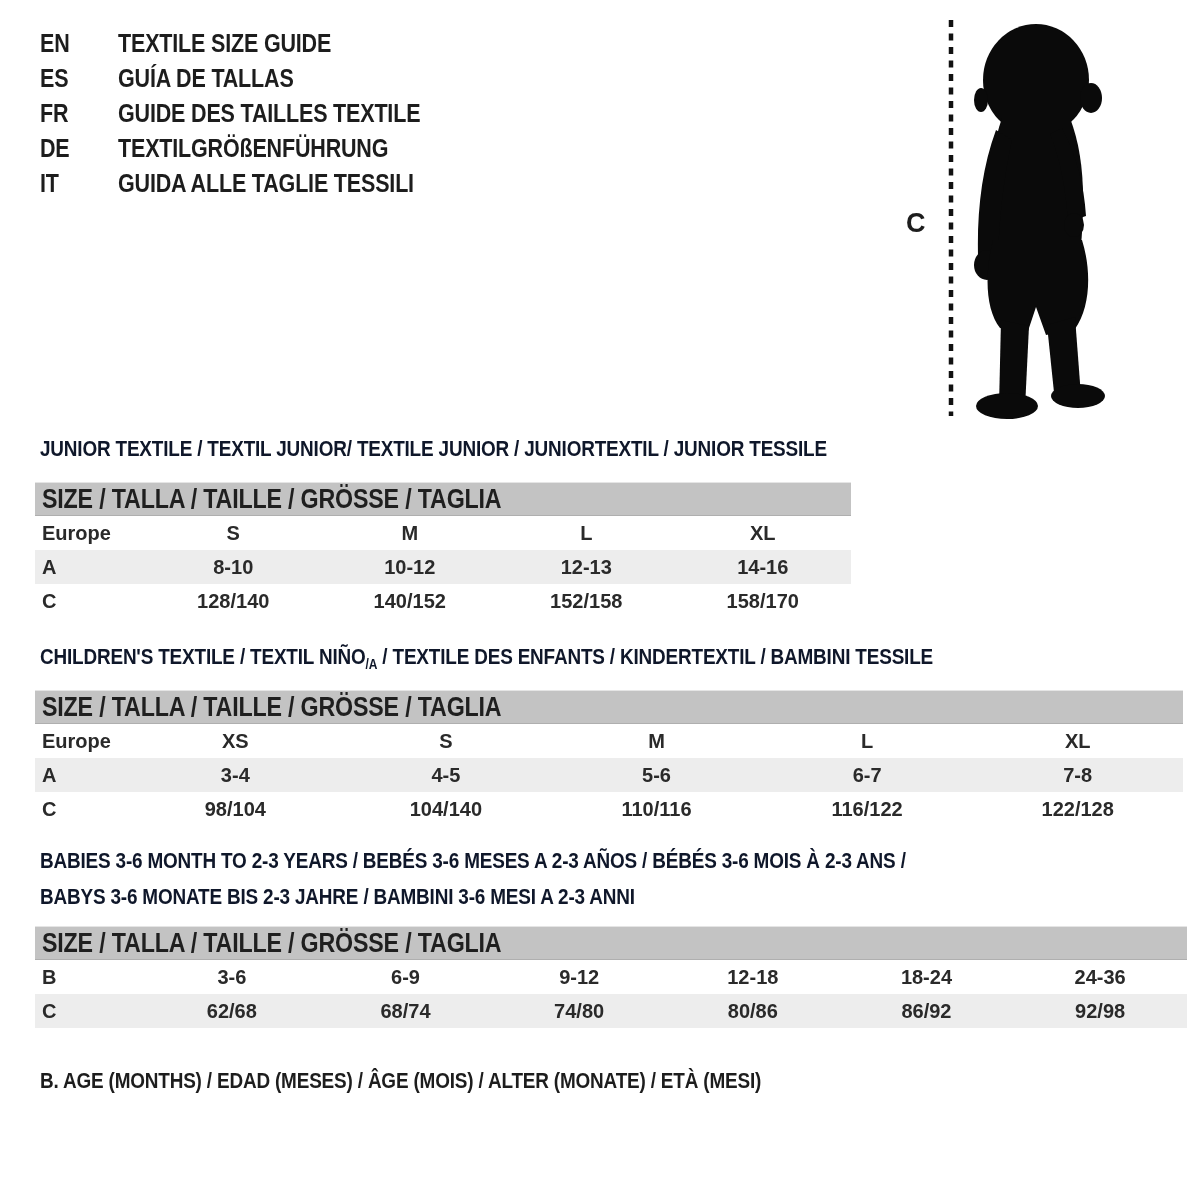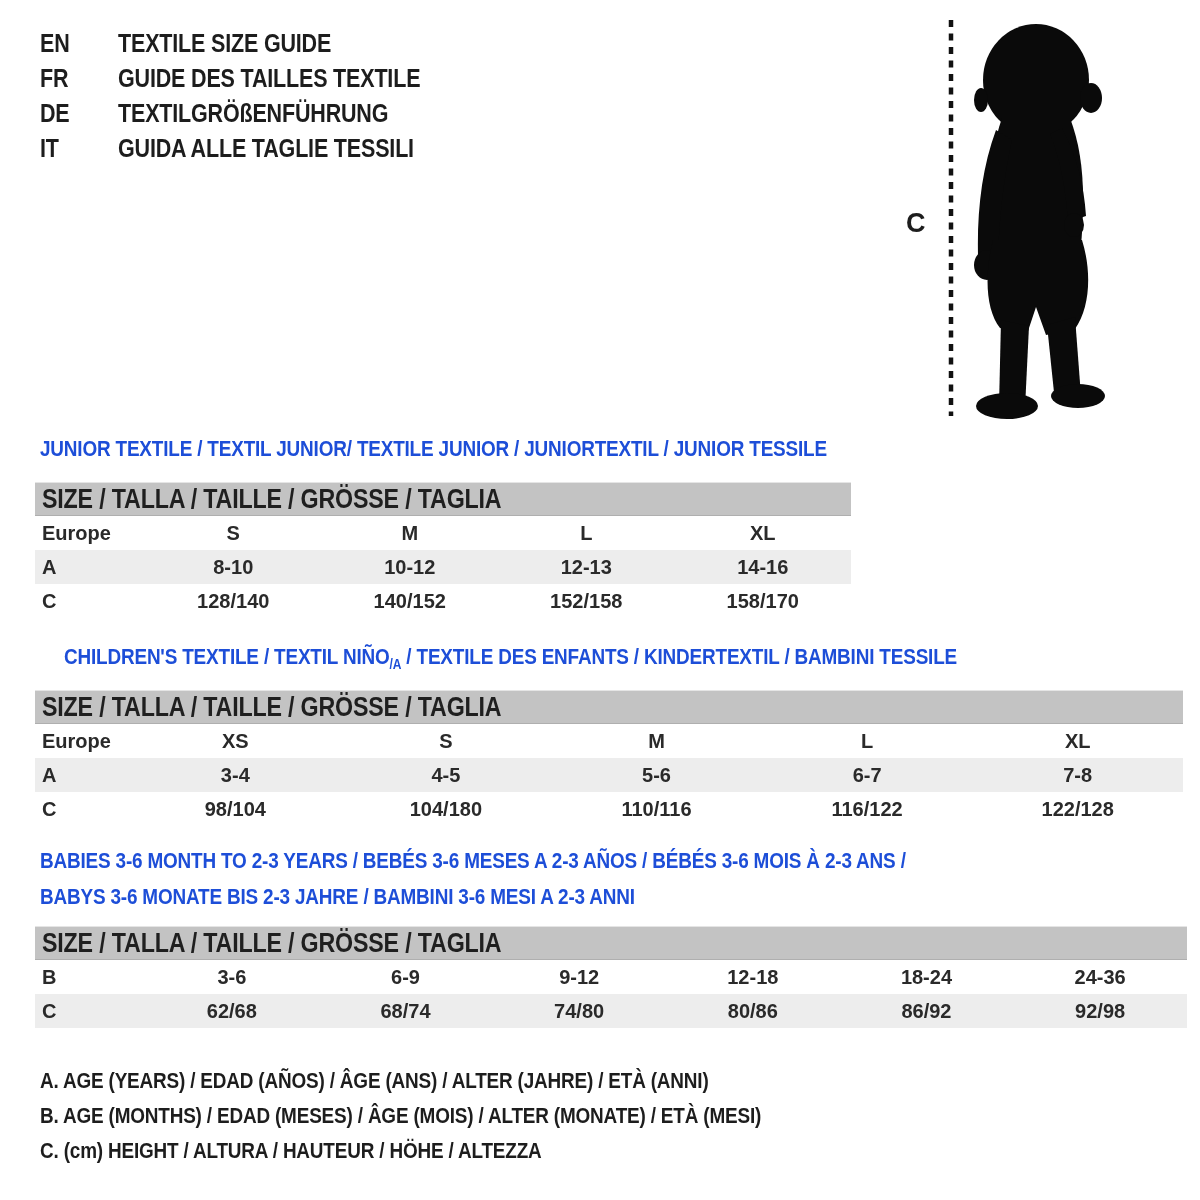--- a/index.html
+++ b/index.html
@@ -21,23 +21,23 @@
   }
   
   .lang-list { position: absolute; left: 40px; top: 26px; }
   .lang-row { display: flex; height: 35px; align-items: center; font-size: 25px; }
   .lang-code { width: 78px; flex: 0 0 78px; }
   
   .figure-line { position: absolute; left: 946px; top: 18px; width: 10px; height: 400px; }
   .figure-c { position: absolute; left: 906px; top: 208px; font-size: 27px; }
   .baby-svg { position: absolute; left: 962px; top: 18px; width: 178px; height: 402px; }
   
-  .section-title { position: absolute; font-size: 22px; line-height: 36px; color: #1d4ed8; }
+  .section-title { position: absolute; font-size: 22px; line-height: 36px; color: #0f172a; }
   #title-junior   { left: 40px; top: 431px; }
-  #title-children { left: 40px; top: 639px; margin-left: 24px; }
+  #title-children { left: 40px; top: 639px; }
   #title-babies   { left: 40px; top: 843px; }
   .sub { font-size: 14px; vertical-align: -5px; }
   
   table.size-table {
     position: absolute;
     border-collapse: collapse;
     table-layout: fixed;
     font-size: 20px;
     color: #2a2a2a;
   }
@@ -63,20 +63,24 @@
 </style>
 </head>
 <body style="background: rgb(255, 255, 255); color: rgb(29, 29, 29);">
 
 <div class="lang-list">
   <div class="lang-row">
     <span class="lang-code"><span class="cond">EN</span></span>
     <span class="cond">TEXTILE SIZE GUIDE</span>
   </div>
   <div class="lang-row">
+    <span class="lang-code"><span class="cond">ES</span></span>
+    <span class="cond">GUÍA DE TALLAS</span>
+  </div>
+  <div class="lang-row">
     <span class="lang-code"><span class="cond">FR</span></span>
     <span class="cond">GUIDE DES TAILLES TEXTILE</span>
   </div>
   <div class="lang-row">
     <span class="lang-code"><span class="cond">DE</span></span>
     <span class="cond">TEXTILGRÖßENFÜHRUNG</span>
   </div>
   <div class="lang-row">
     <span class="lang-code"><span class="cond">IT</span></span>
     <span class="cond">GUIDA ALLE TAGLIE TESSILI</span>
@@ -183,21 +187,21 @@
       <td class="label">A</td>
       <td class="val">3-4</td>
       <td class="val">4-5</td>
       <td class="val">5-6</td>
       <td class="val">6-7</td>
       <td class="val">7-8</td>
     </tr>
     <tr>
       <td class="label">C</td>
       <td class="val">98/104</td>
-      <td class="val">104/180</td>
+      <td class="val">104/140</td>
       <td class="val">110/116</td>
       <td class="val">116/122</td>
       <td class="val">122/128</td>
     </tr>
   </tbody>
 </table>
 
 <div class="section-title" id="title-babies">
   <div><span class="cond">BABIES 3-6 MONTH TO 2-3 YEARS / BEBÉS 3-6 MESES A 2-3 AÑOS / BÉBÉS 3-6 MOIS À 2-3 ANS /</span></div>
   <div><span class="cond">BABYS 3-6 MONATE BIS 2-3 JAHRE / BAMBINI 3-6 MESI A 2-3 ANNI</span></div>
@@ -232,16 +236,14 @@
       <td class="val">68/74</td>
       <td class="val">74/80</td>
       <td class="val">80/86</td>
       <td class="val">86/92</td>
       <td class="val">92/98</td>
     </tr>
   </tbody>
 </table>
 
 <div class="legend">
-  <div class="legend-line"><span class="cond">A. AGE (YEARS) / EDAD (AÑOS) / ÂGE (ANS) / ALTER (JAHRE) / ETÀ (ANNI)</span></div>
   <div class="legend-line"><span class="cond">B. AGE (MONTHS) / EDAD (MESES) / ÂGE (MOIS) / ALTER (MONATE) / ETÀ (MESI)</span></div>
-  <div class="legend-line"><span class="cond">C. (cm) HEIGHT / ALTURA / HAUTEUR / HÖHE / ALTEZZA</span></div>
 </div>
 
 </body></html>

